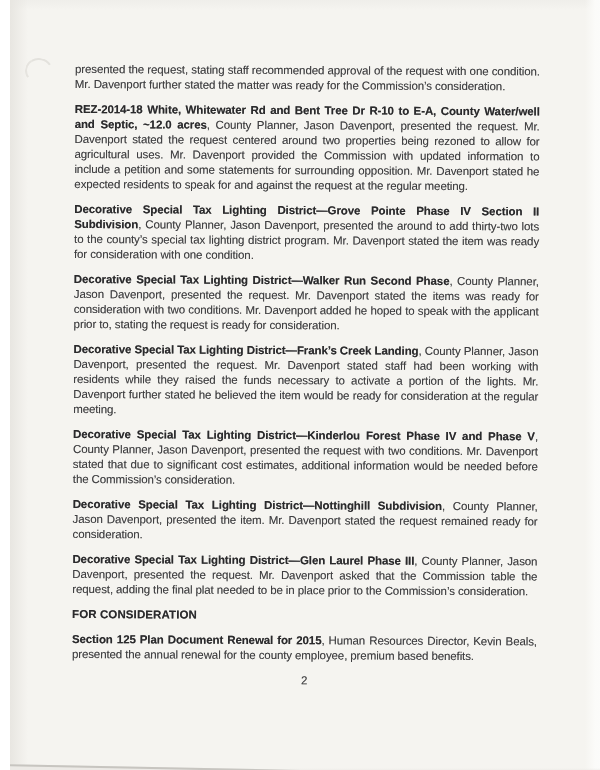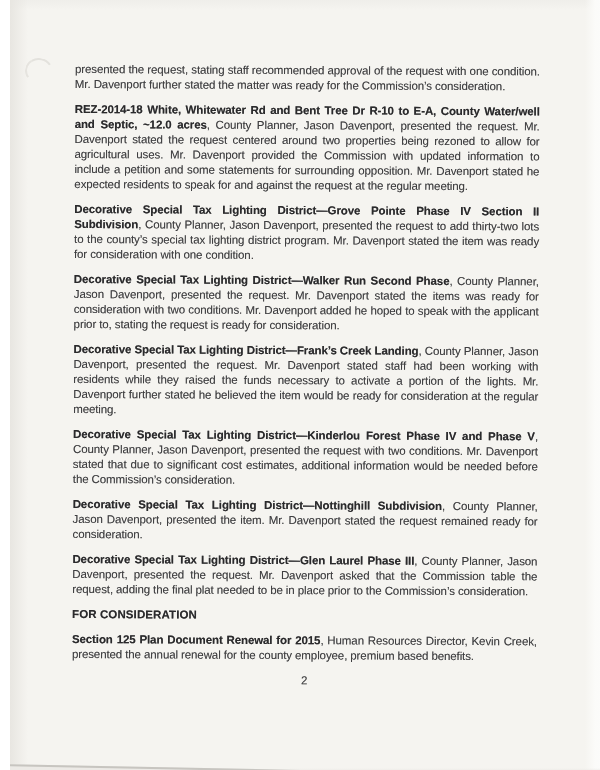--- a/index.html
+++ b/index.html
@@ -101,35 +101,35 @@
   <div class="edge-left"></div>
   <div class="edge-right-bright"></div>
   <div class="artifact-arc"></div>
 
   <div class="page-content">
 
     <p class="para"><b></b><span>presented the request, stating staff recommended approval of the request with one condition.  Mr. Davenport further stated the matter was ready for the Commission’s consideration.</span></p>
 
     <p class="para"><b>REZ-2014-18 White, Whitewater Rd and Bent Tree Dr R-10 to E-A, County Water/well and Septic, ~12.0 acres</b><span>, County Planner, Jason Davenport, presented the request.  Mr. Davenport stated the request centered around two properties being rezoned to allow for agricultural uses.  Mr. Davenport provided the Commission with updated information to include a petition and some statements for surrounding opposition.  Mr. Davenport stated he expected residents to speak for and against the request at the regular meeting.</span></p>
 
-    <p class="para"><b>Decorative Special Tax Lighting District—Grove Pointe Phase IV Section II Subdivision</b><span>, County Planner, Jason Davenport, presented the request to add thirty-two lots to the county’s special tax lighting district program.  Mr. Davenport stated the item was ready for consideration with one condition.</span></p>
+    <p class="para"><b>Decorative Special Tax Lighting District—Grove Pointe Phase IV Section II Subdivision</b><span>, County Planner, Jason Davenport, presented the around to add thirty-two lots to the county’s special tax lighting district program.  Mr. Davenport stated the item was ready for consideration with one condition.</span></p>
 
     <p class="para"><b>Decorative Special Tax Lighting District—Walker Run Second Phase</b><span>, County Planner, Jason Davenport, presented the request.  Mr. Davenport stated the items was ready for consideration with two conditions.  Mr. Davenport added he hoped to speak with the applicant prior to, stating the request is ready for consideration.</span></p>
 
     <p class="para"><b>Decorative Special Tax Lighting District—Frank’s Creek Landing</b><span>, County Planner, Jason Davenport, presented the request.  Mr. Davenport stated staff had been working with residents while they raised the funds necessary to activate a portion of the lights.  Mr. Davenport further stated he believed the item would be ready for consideration at the regular meeting.</span></p>
 
     <p class="para"><b>Decorative Special Tax Lighting District—Kinderlou Forest Phase IV and Phase V</b><span>, County Planner, Jason Davenport, presented the request with two conditions.  Mr. Davenport stated that due to significant cost estimates, additional information would be needed before the Commission’s consideration.</span></p>
 
     <p class="para"><b>Decorative Special Tax Lighting District—Nottinghill Subdivision</b><span>, County Planner, Jason Davenport, presented the item.  Mr. Davenport stated the request remained ready for consideration.</span></p>
 
     <p class="para"><b>Decorative Special Tax Lighting District—Glen Laurel Phase III</b><span>, County Planner, Jason Davenport, presented the request.  Mr. Davenport asked that the Commission table the request, adding the final plat needed to be in place prior to the Commission’s consideration.</span></p>
 
     <div class="section-heading">FOR CONSIDERATION</div>
 
-    <p class="para"><b>Section 125 Plan Document Renewal for 2015</b><span>, Human Resources Director, Kevin Creek, presented the annual renewal for the county employee, premium based benefits.</span></p>
+    <p class="para"><b>Section 125 Plan Document Renewal for 2015</b><span>, Human Resources Director, Kevin Beals, presented the annual renewal for the county employee, premium based benefits.</span></p>
 
     <div class="page-number">2</div>
 
   </div>
 
   <div class="artifact-bottom-band"></div>
   <div class="artifact-bottom-haze"></div>
 
 </div>
 

